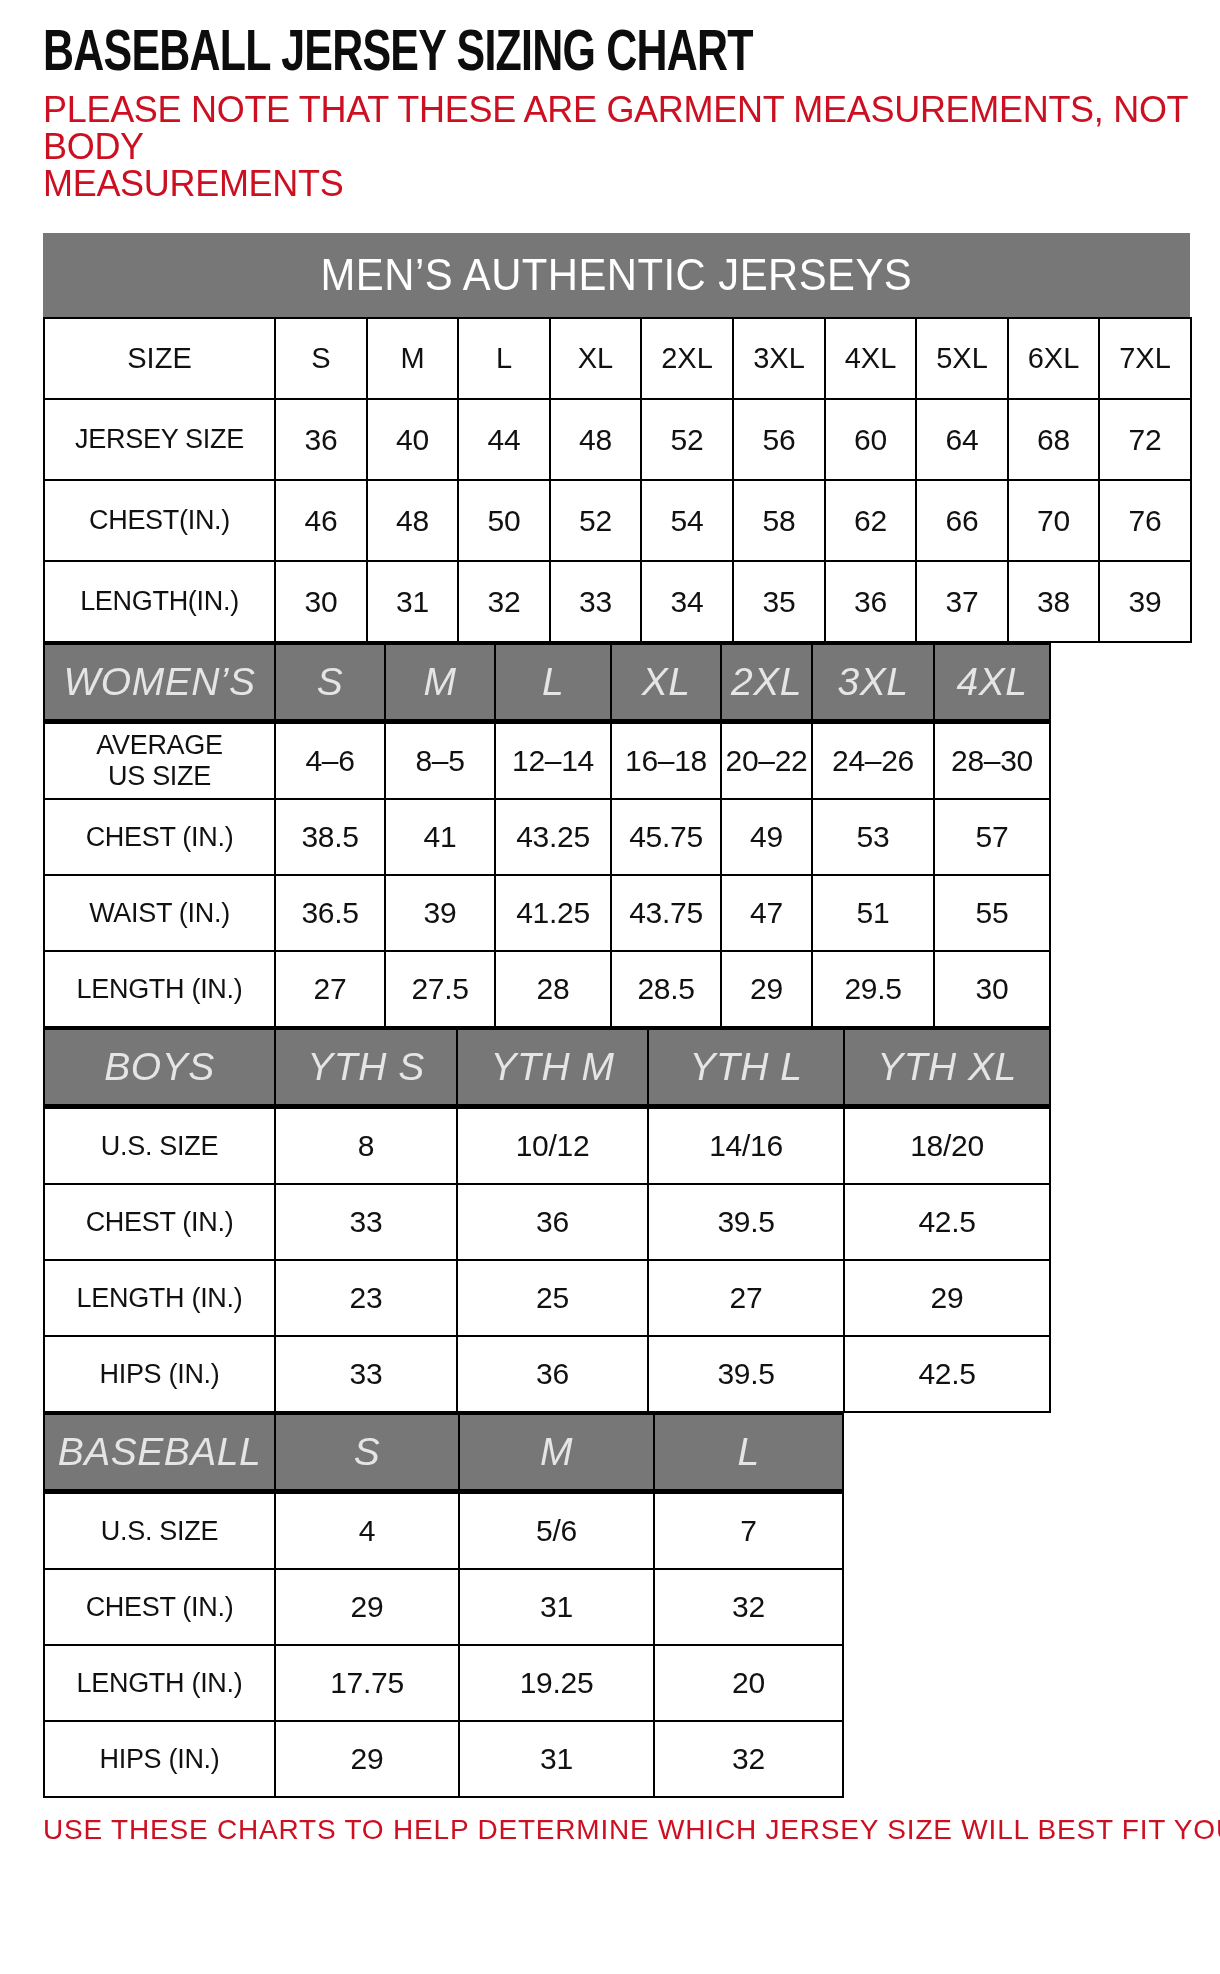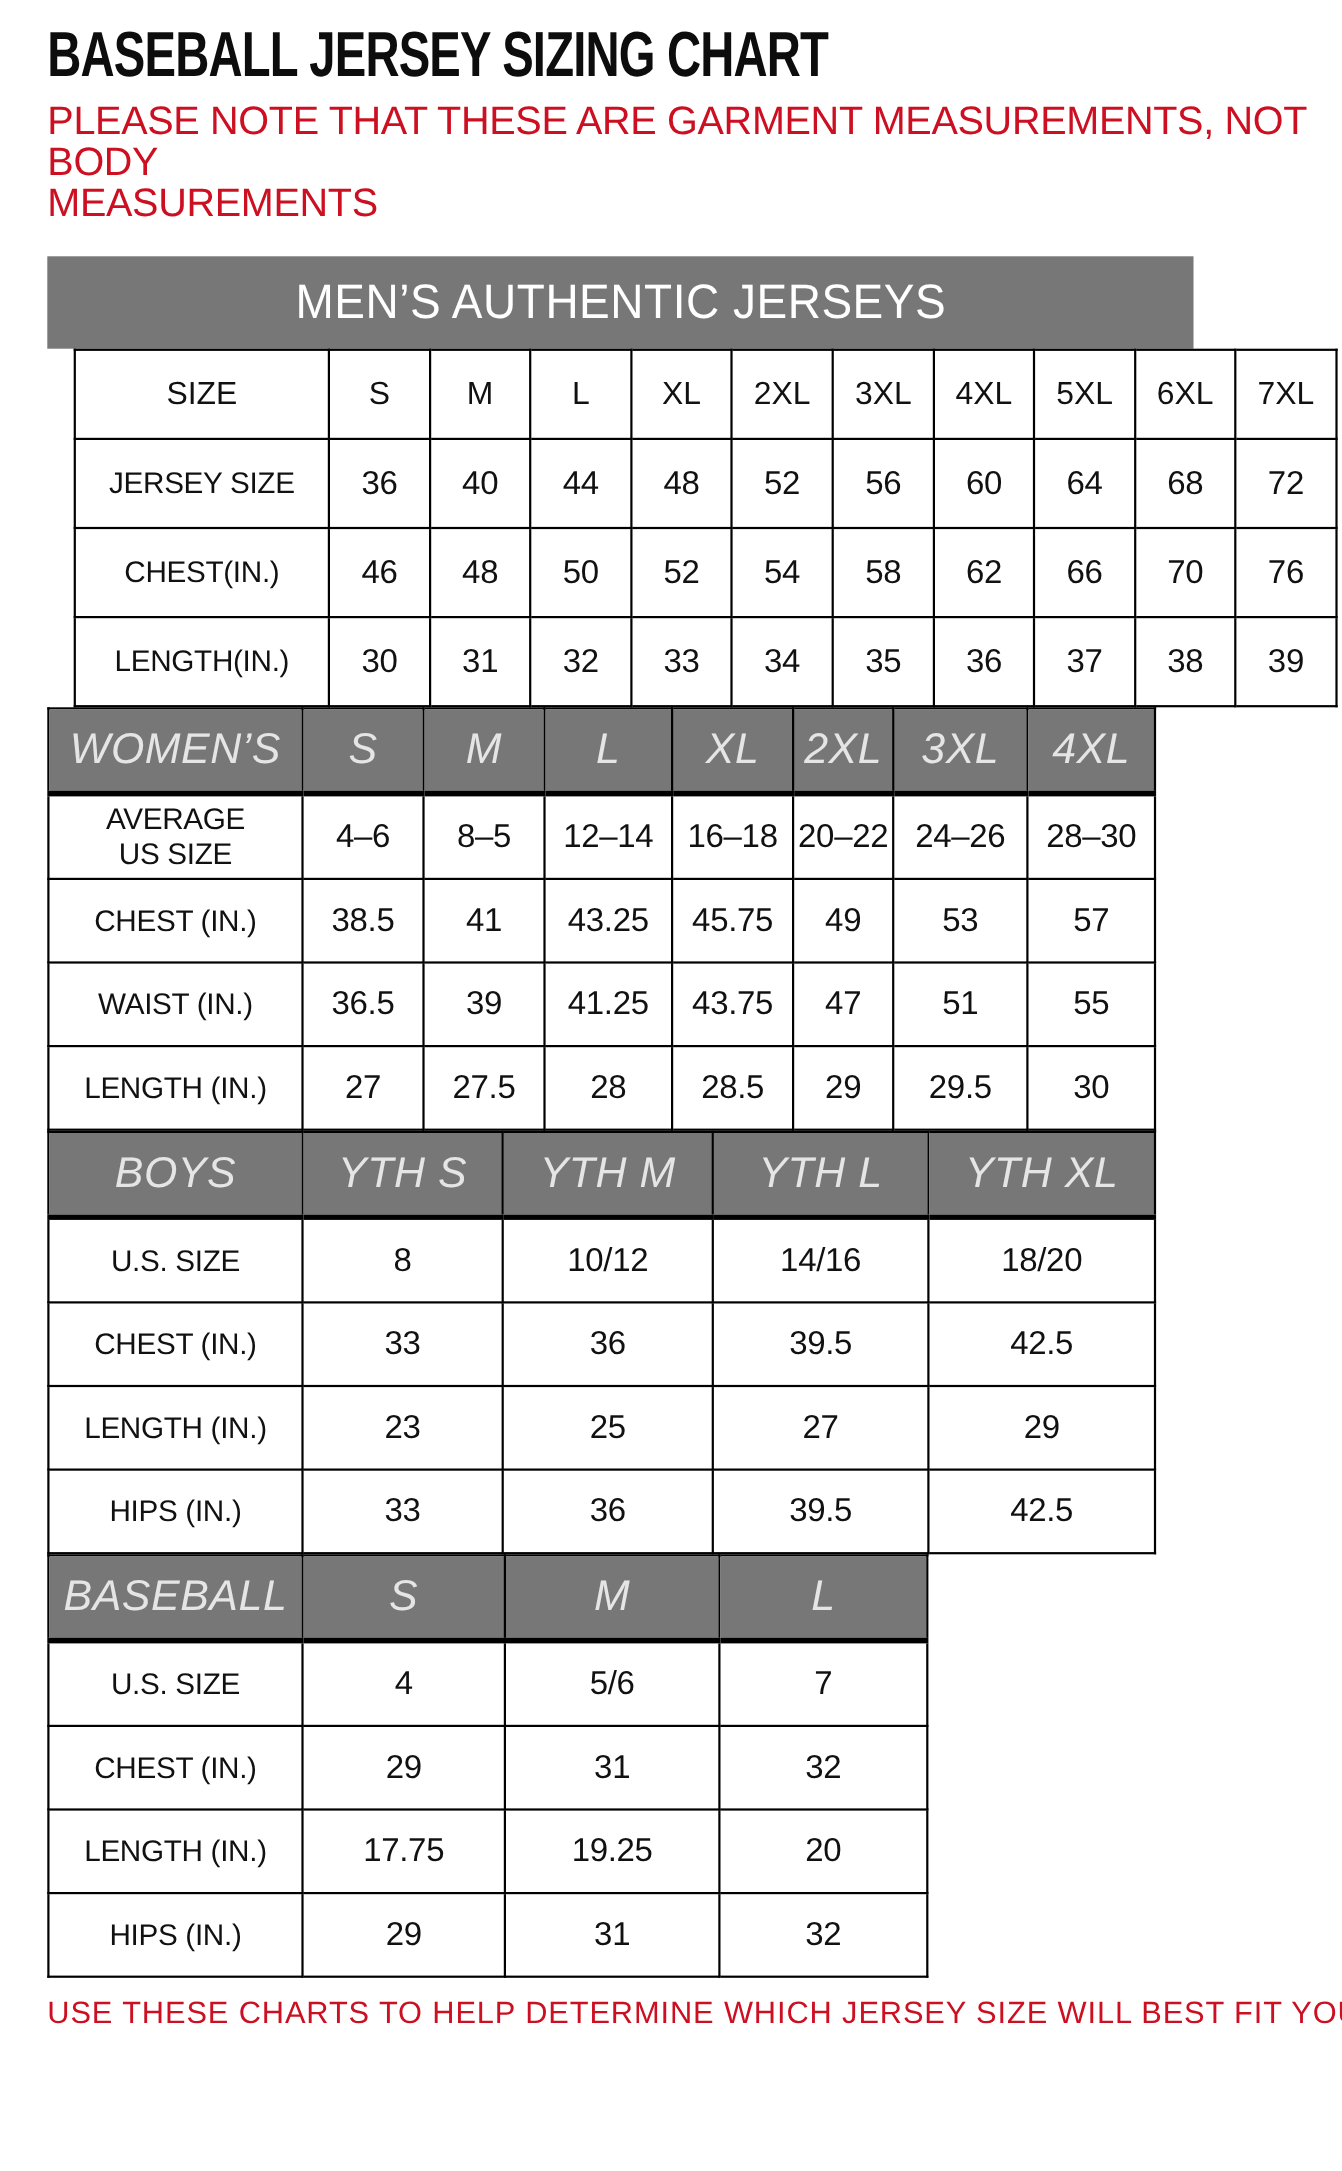--- a/index.html
+++ b/index.html
@@ -32,40 +32,40 @@
     margin-top:12px;
     color:var(--red);
     font-size:36px;
     line-height:37px;
     white-space:pre-line;
     letter-spacing:-0.3px;
   }
 
   .banner{
     margin-top:31px;
-    width:1042px;
+    width:1147px;
     height:84px;
     background:var(--gray);
     display:flex;
     align-items:center;
     justify-content:center;
   }
   .banner-text{
     color:#ffffff;
     font-size:44px;
     letter-spacing:0.5px;
     transform:scaleX(0.95);
   }
 
   table.size-table{
     border-collapse:collapse;
     table-layout:fixed;
     margin-top:0;
   }
-  .t-mens{width:1147px;margin-left:24px;}
+  .t-mens{width:1147px;}
   .t-womens{width:1006px;margin-top:37px;}
   .t-boys{width:1006px;margin-top:39px;}
   .t-preschool{width:799px;margin-top:30px;}
 
   .size-table th,.size-table td{
     border:2px solid var(--border);
     text-align:center;
     vertical-align:middle;
     padding:0;
     overflow:hidden;

